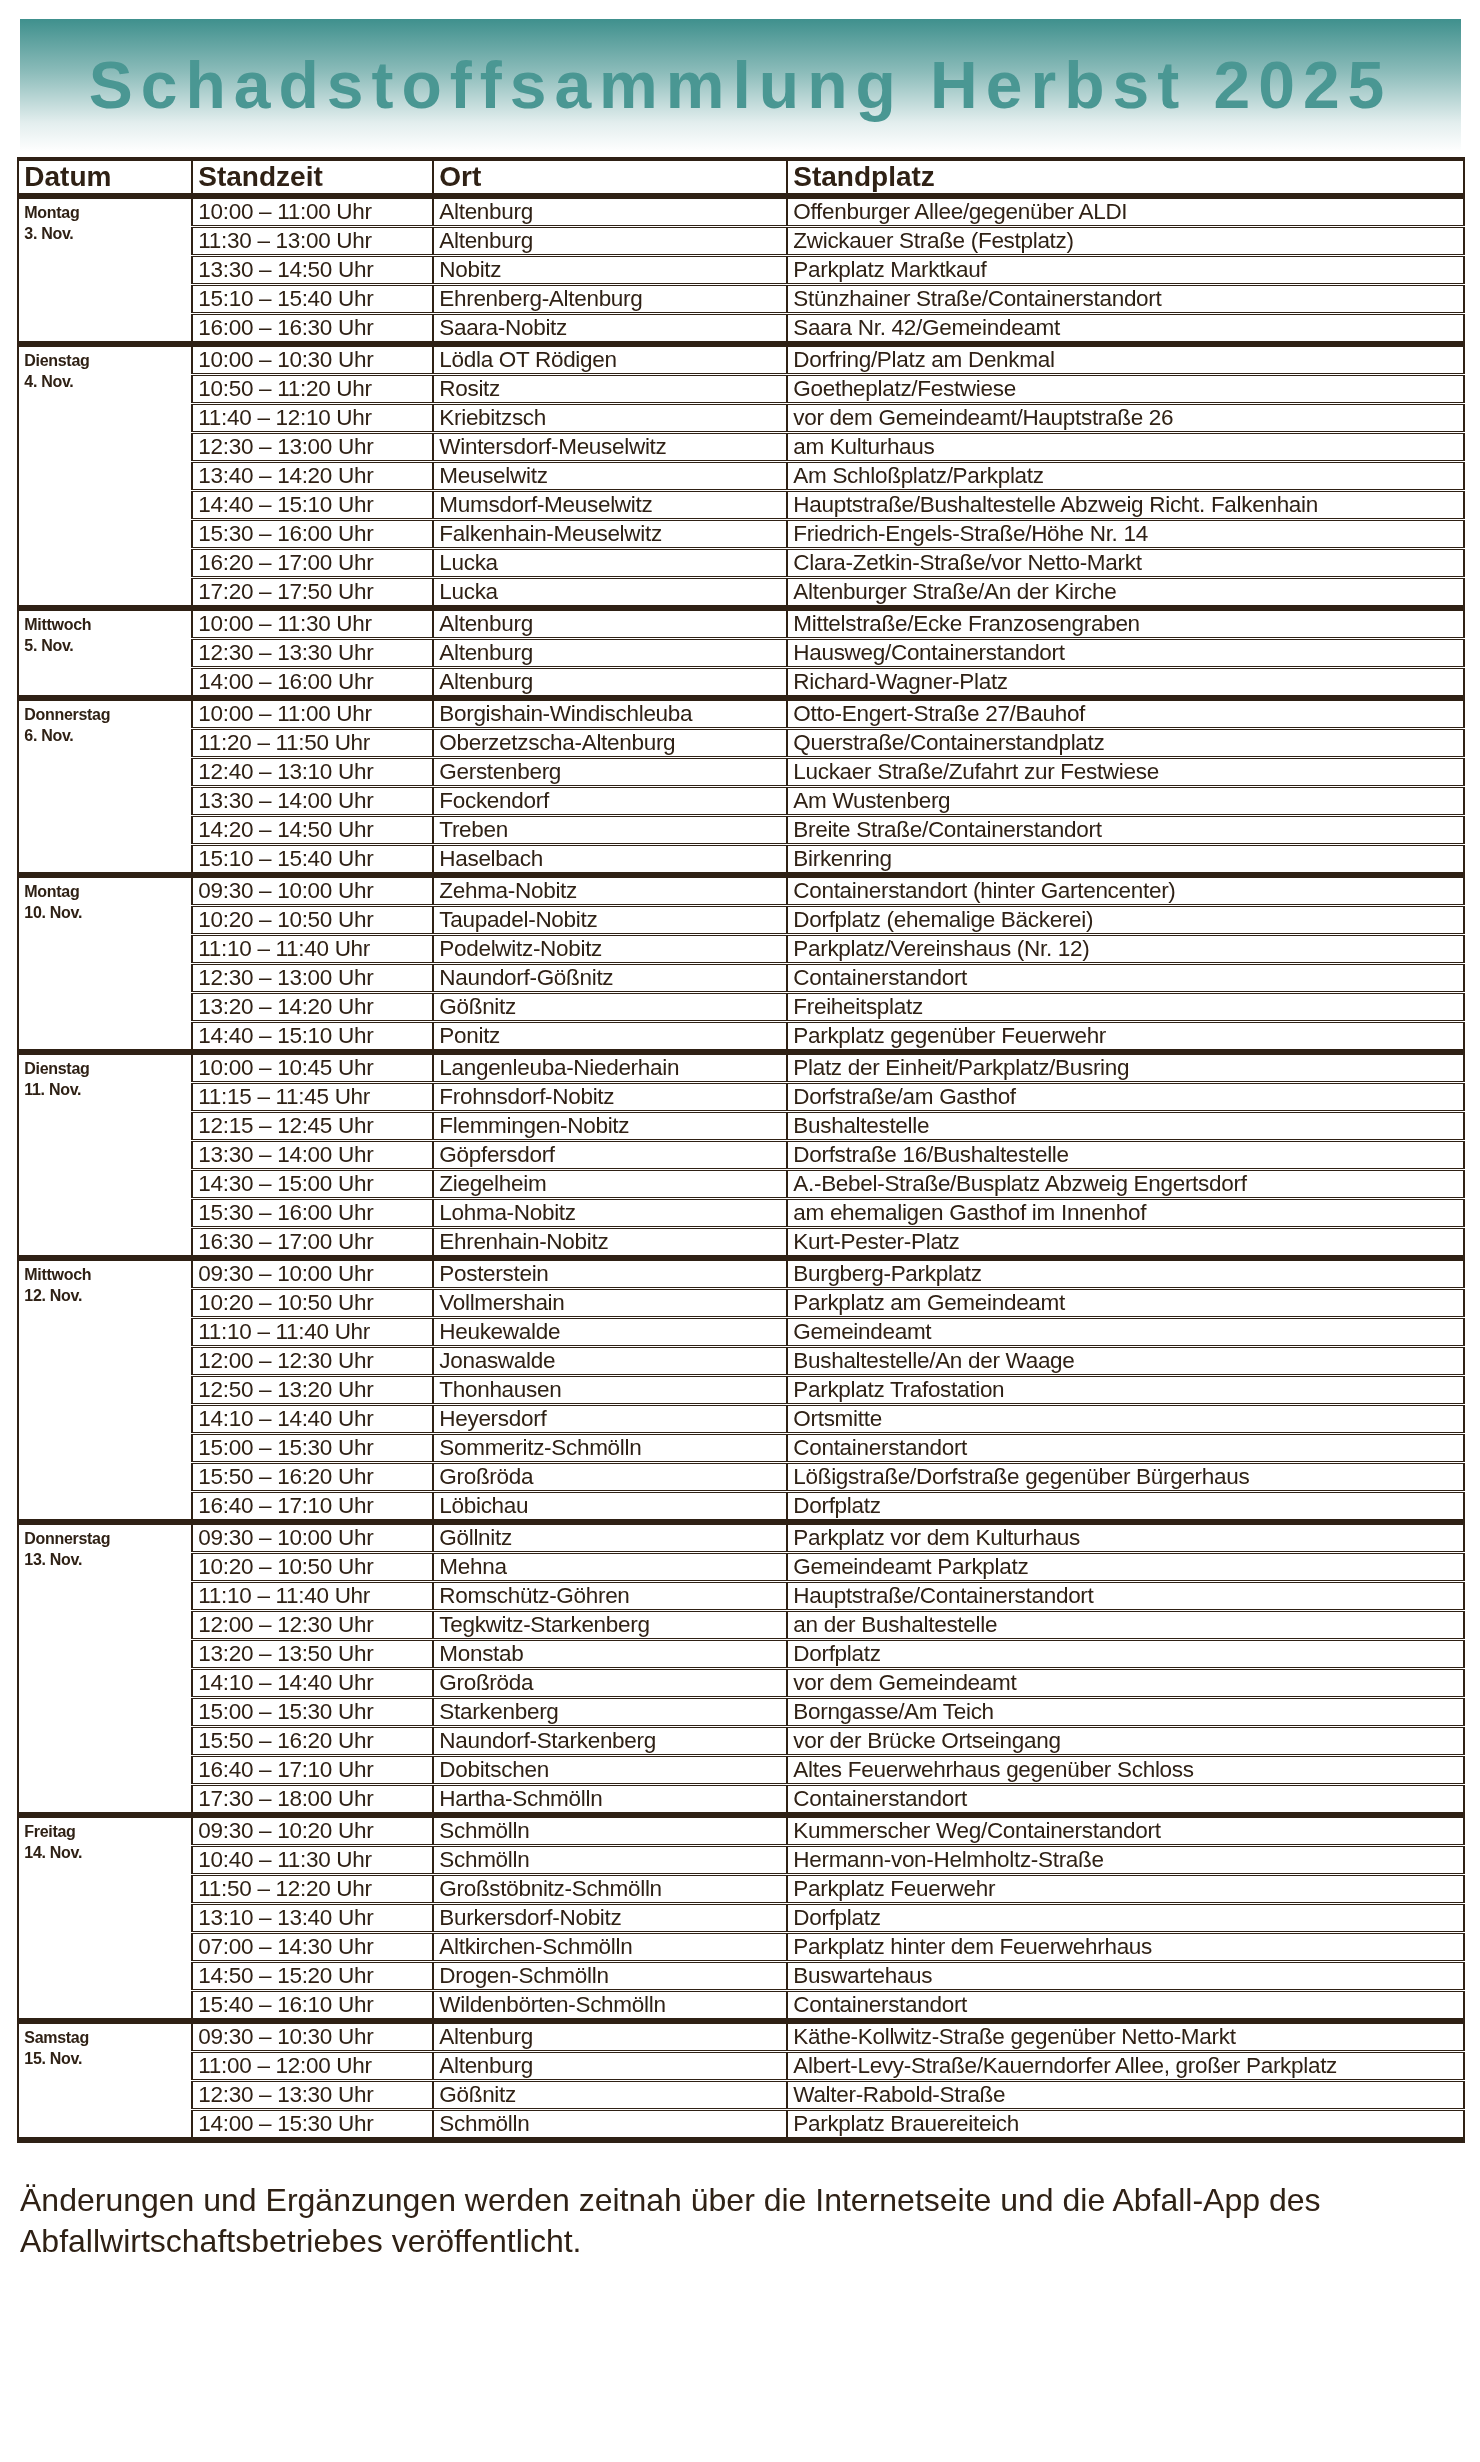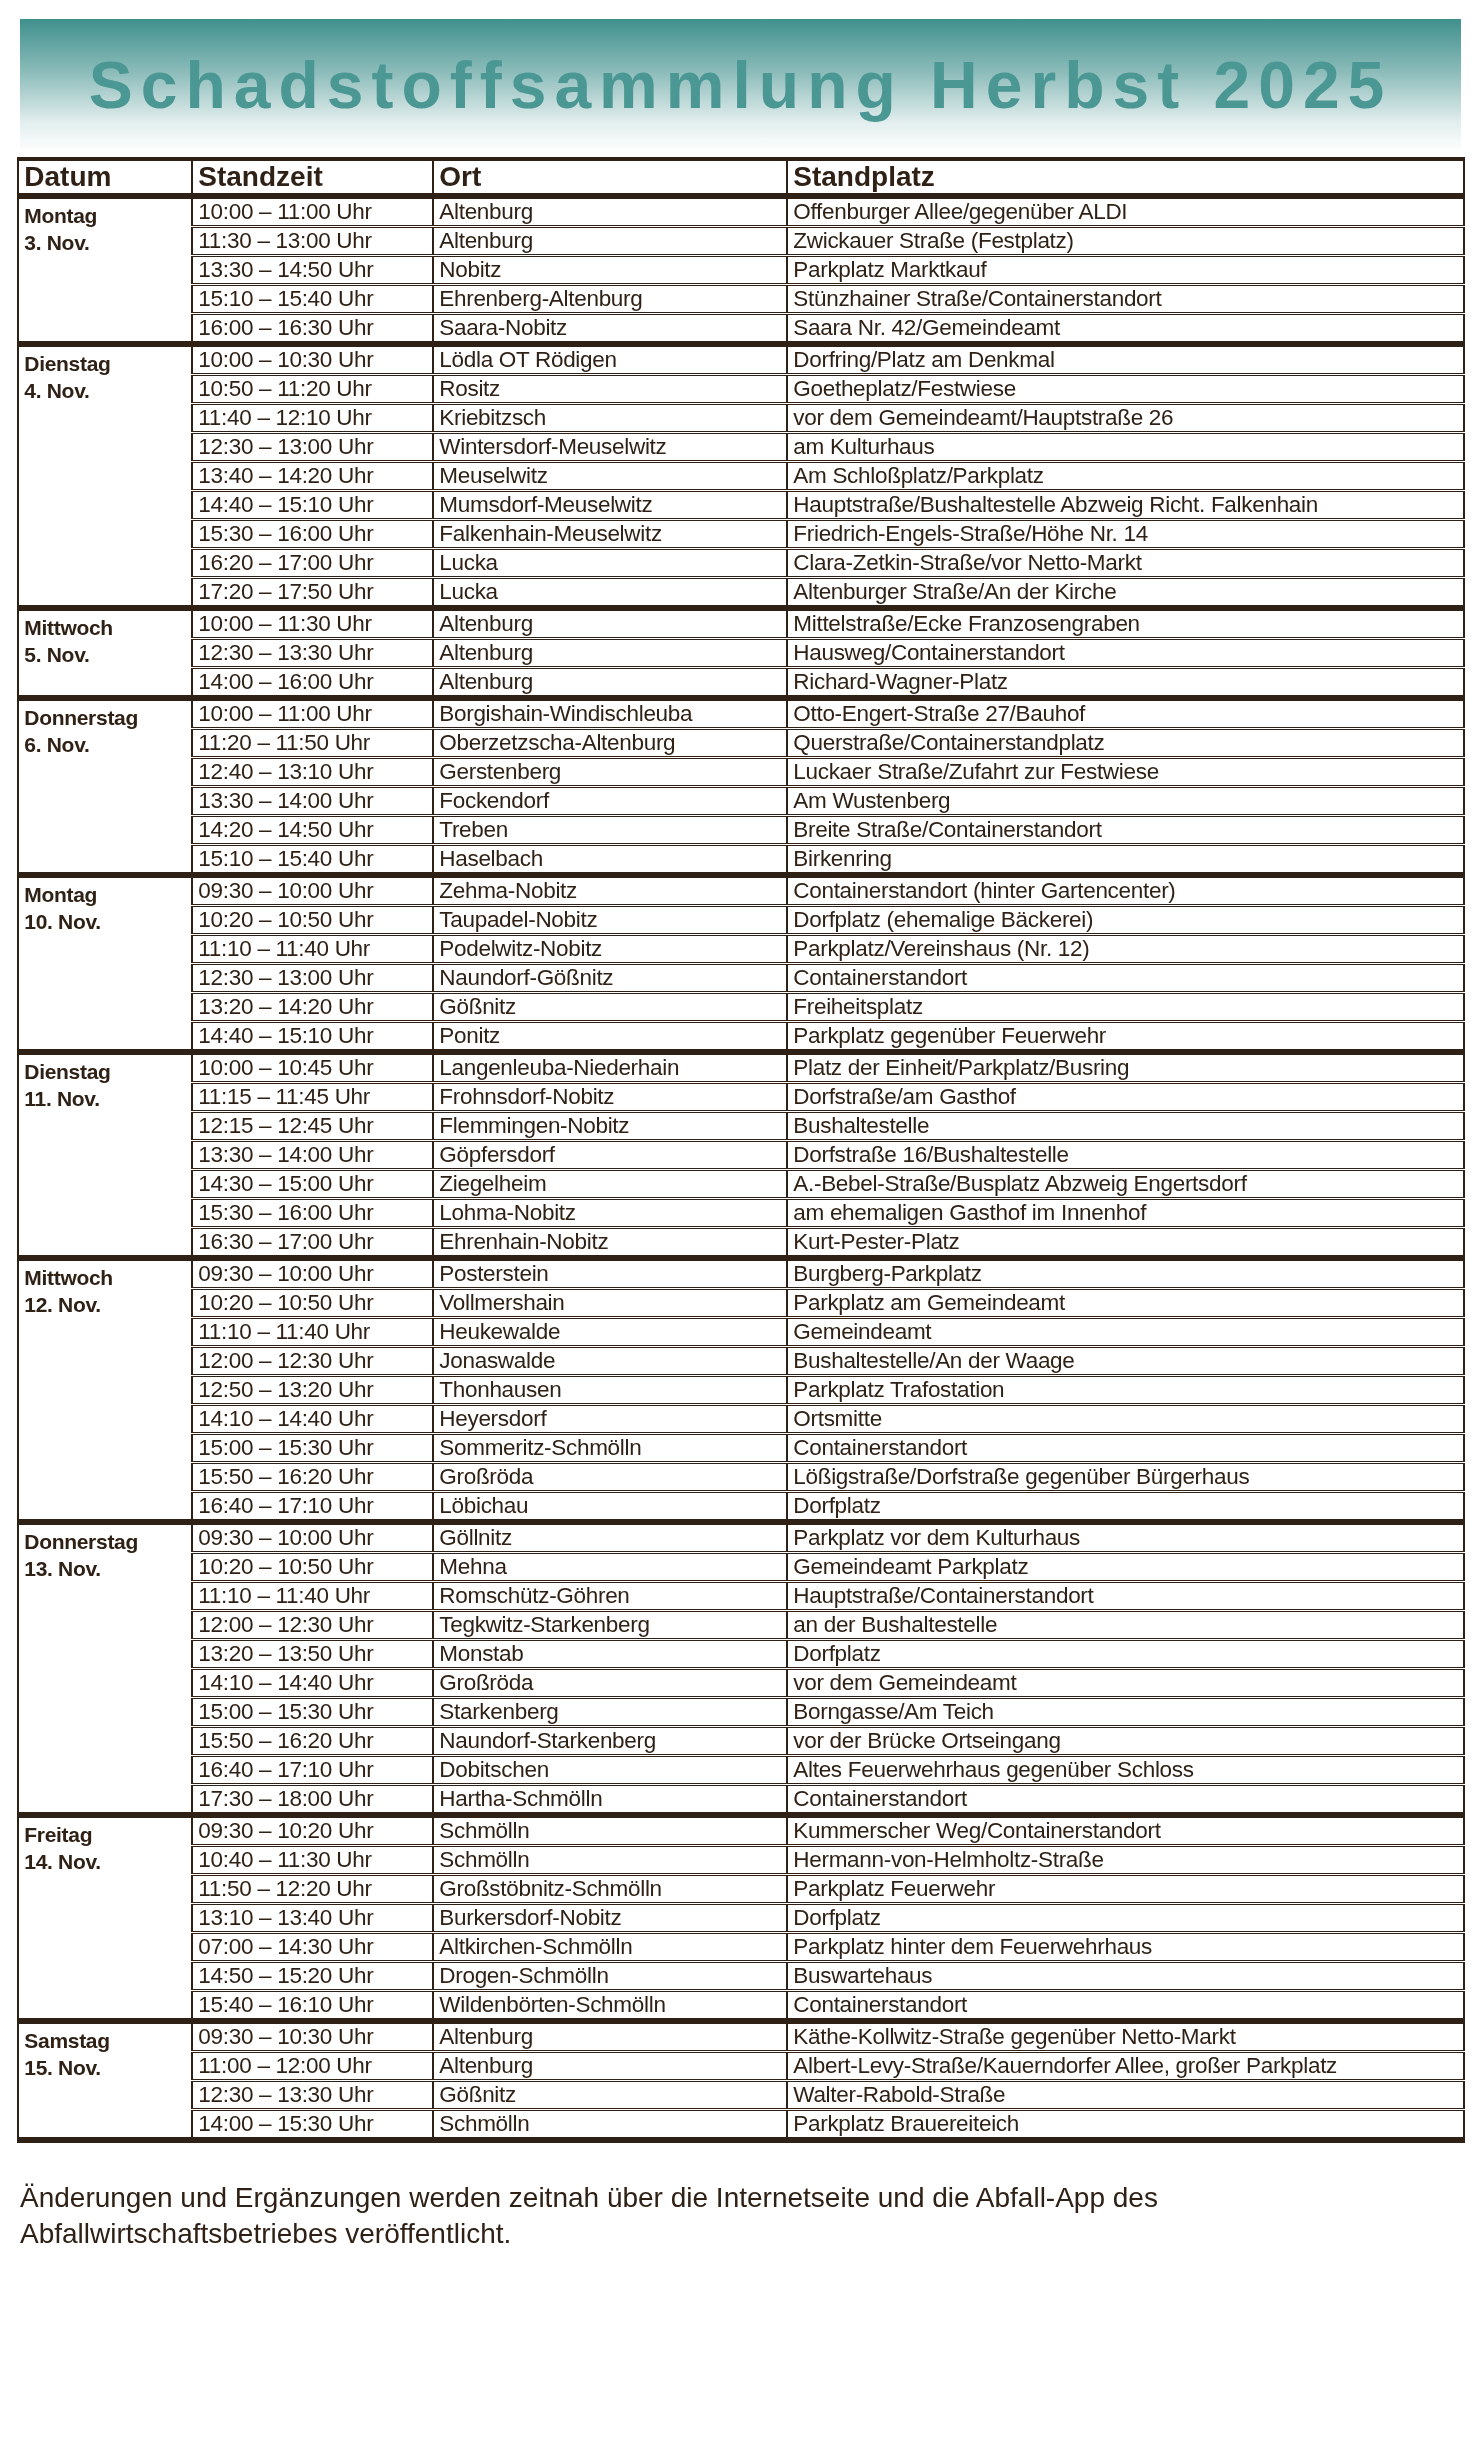--- a/index.html
+++ b/index.html
@@ -65,29 +65,29 @@
     border-left:2px solid var(--ink);
     border-top:3.3px double var(--ink);
     white-space:nowrap;
     overflow:hidden;
     vertical-align:middle;
   }
   td.day{
     border-left:none;
     vertical-align:top;
     font-weight:bold;
-    font-size:21px;
+    font-size:16px;
     line-height:1.32;
     padding-top:2.7px;
     margin-top:10px;
   }
   tr.group-start td{border-top:6px solid var(--ink);}
   .footer{
     margin:37px 20px 0 20px;
-    font-size:28px;
+    font-size:32px;
     line-height:1.3;
     color:var(--ink);
     max-width:1446px;
   }
 </style>
 </head>
 <body>
 
 <header class="banner">
   <h1>Schadstoffsammlung Herbst 2025</h1>

